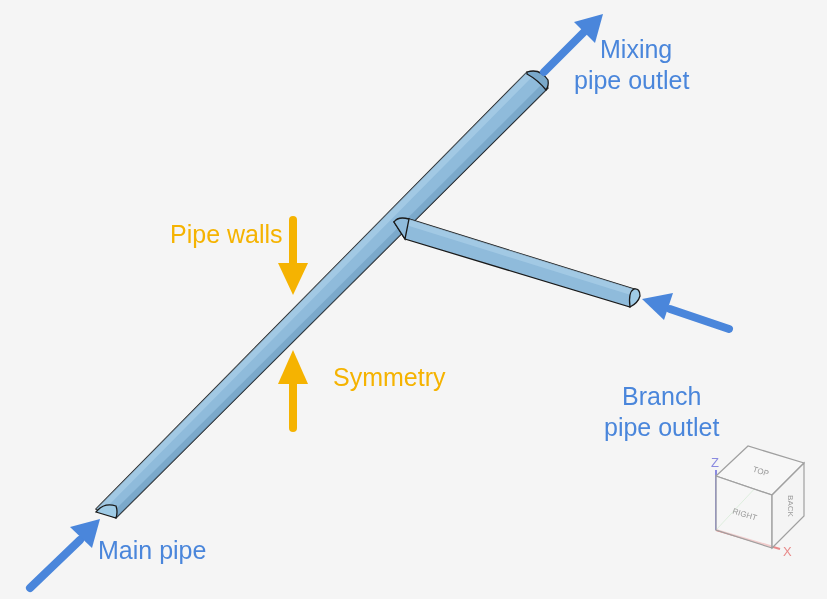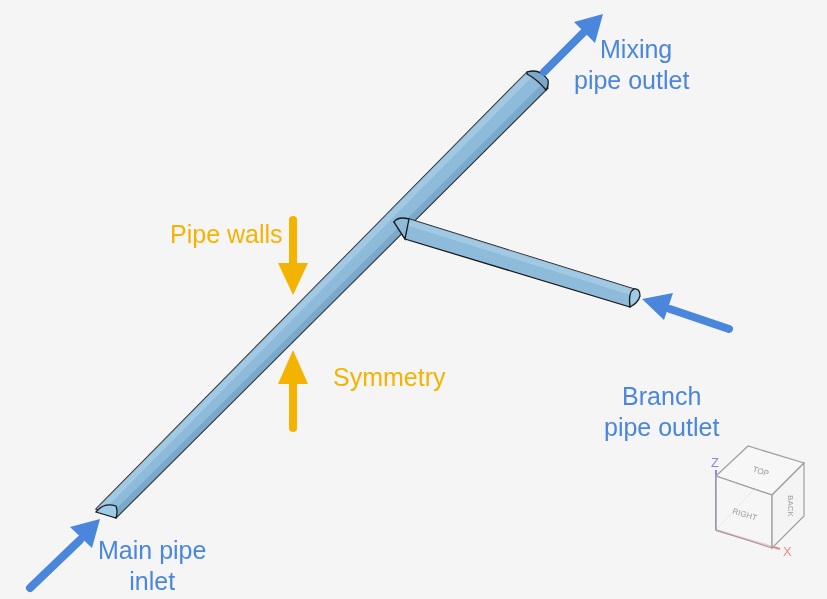--- a/index.html
+++ b/index.html
@@ -97,21 +97,20 @@
   <span>pipe outlet</span>
 </div>
 
 <div class="label blue" style="left:604px; top:334px;margin-top:47px;">
   <span>Branch</span>
   <span>pipe outlet</span>
 </div>
 
 <div class="label blue" style="left:98px; top:535px;text-align:center;">
   <span>Main pipe</span>
-  <span>inlet</span>
 </div>
 
 <div class="label orange left" style="left:150px; top:219px;">
   <span>Pipe walls</span>
 </div>
 
 <div class="label orange left" style="left:303px; top:362px;">
   <span style="padding-left:10px;text-align:center;">Symmetry</span>
 </div>
 

